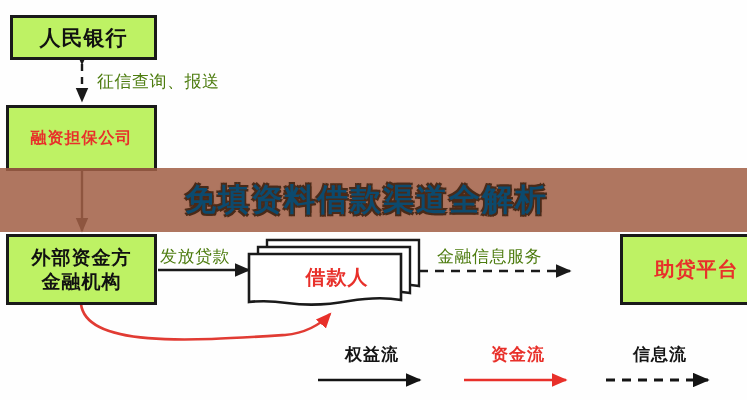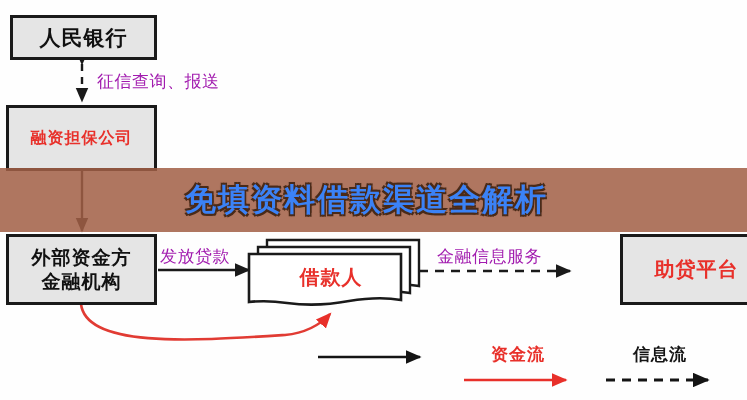--- a/index.html
+++ b/index.html
@@ -8,21 +8,21 @@
     background:#ffffff;
     font-family:"Liberation Sans","DejaVu Sans",sans-serif;
     overflow:hidden;
   }
   #stage{position:relative;width:747px;height:400px;background:#fefefe;}
 
   
   .node{
     position:absolute;
     box-sizing:border-box;
-    background:#e5e5e5;
+    background:#bef264;
     border:3px solid #1a1a1a;
     display:flex;
     align-items:center;
     justify-content:center;
     text-align:center;
     font-weight:bold;
     line-height:1.22;
     letter-spacing:1px;
     color:#111111;
     white-space:pre-line;
@@ -33,31 +33,31 @@
   #node-guar   {left:6px;   top:105px; width:151px; height:66px; font-size:16px;}
   #node-funder {left:6px;   top:234px; width:151px; height:71px; font-size:19px;}
   #node-platform{left:572px;top:234px; width:153px; height:71px; font-size:20px;margin-left:48px;}
 
   
   #node-borrower{
     position:absolute;left:247px;top:238px;width:170px;height:67px;
   }
   #node-borrower svg{position:absolute;left:0;top:0;overflow:visible;}
   #borrower-label{
-    position:absolute;left:2px;top:0;width:152px;height:50px;
+    position:absolute;left:8px;top:0;width:152px;height:50px;
     display:flex;align-items:center;justify-content:center;
     color:#e8302a;font-weight:bold;font-size:20px;letter-spacing:1px;
     transform:translate(6px,14px);
   }
 
   
   .edge-label{
     position:absolute;
     font-size:17px;
-    color:#a21caf;
+    color:#4d7c0f;
     white-space:nowrap;
     letter-spacing:0.5px;
     font-weight:400;
   }
   #lbl-credit {left:97px; top:70px;}
   #lbl-guarantee{left:92px;top:188px;}
   #lbl-loan   {left:160px;top:245px;}
   #lbl-fininfo{left:437px;top:245px;}
 
   
@@ -67,21 +67,21 @@
   #banner{
     position:absolute;left:0;top:168px;width:747px;height:64px;
     background:rgba(162,96,70,0.86);
     display:flex;align-items:center;justify-content:center;
     pointer-events:none;
   }
   #banner-title{
     font-size:31px;
     font-weight:bold;
     letter-spacing:2px;
-    color:#3b82f6;
+    color:#0c4a6e;
     text-shadow:
       -1.6px -1.6px 0 #4a2a18,
        1.6px -1.6px 0 #4a2a18,
       -1.6px  1.6px 0 #4a2a18,
        1.6px  1.6px 0 #4a2a18,
        0 0 3px rgba(60,30,15,.6);
     transform:translateX(-7px);
   }
 
   
@@ -165,20 +165,21 @@
   <div class="edge-label" id="lbl-credit">征信查询、报送</div>
 
 
   <div class="edge-label" id="lbl-loan">发放贷款</div>
 
   <div class="edge-label" id="lbl-fininfo">金融信息服务</div>
 
   <div id="legend">
 
     <div class="legend-item" id="legend-0">
+      <span class="legend-text">权益流</span>
       <svg class="legend-art" width="120" height="14" viewBox="0 0 120 14">
         <defs>
           <marker id="lg-a0" markerWidth="7" markerHeight="7" refX="5.4" refY="3" orient="auto" markerUnits="strokeWidth">
             <path d="M0,0.4 L6,3 L0,5.6 z" fill="#141414"></path>
           </marker>
         </defs>
         <line x1="6" y1="7" x2="108" y2="7" stroke="#141414" stroke-width="2.6" marker-end="url(#lg-a0)"></line>
       </svg>
     </div>
 

